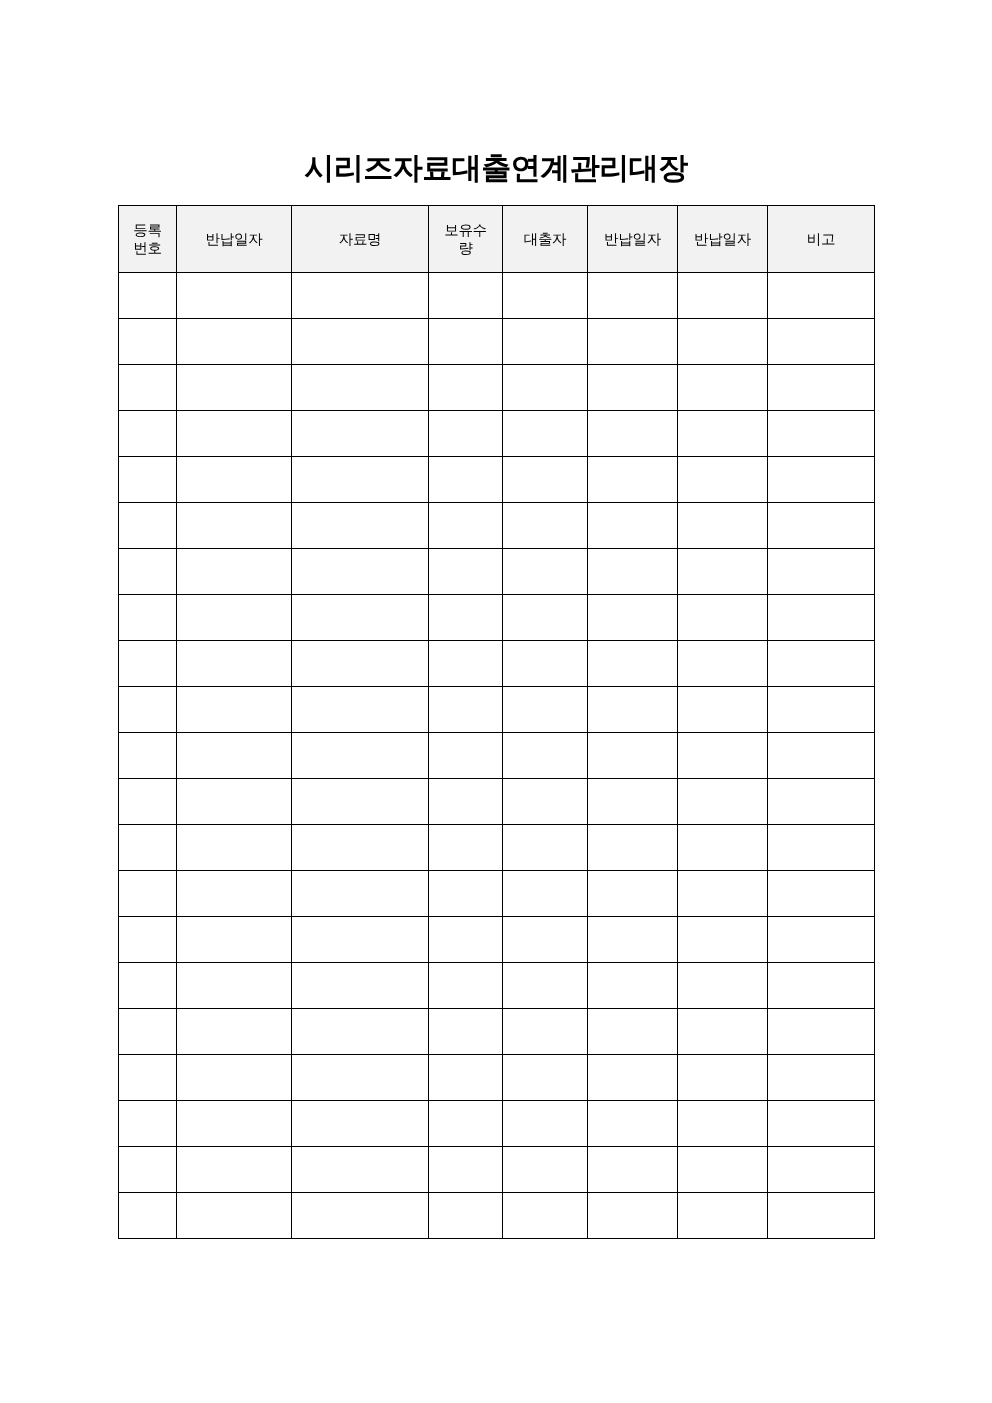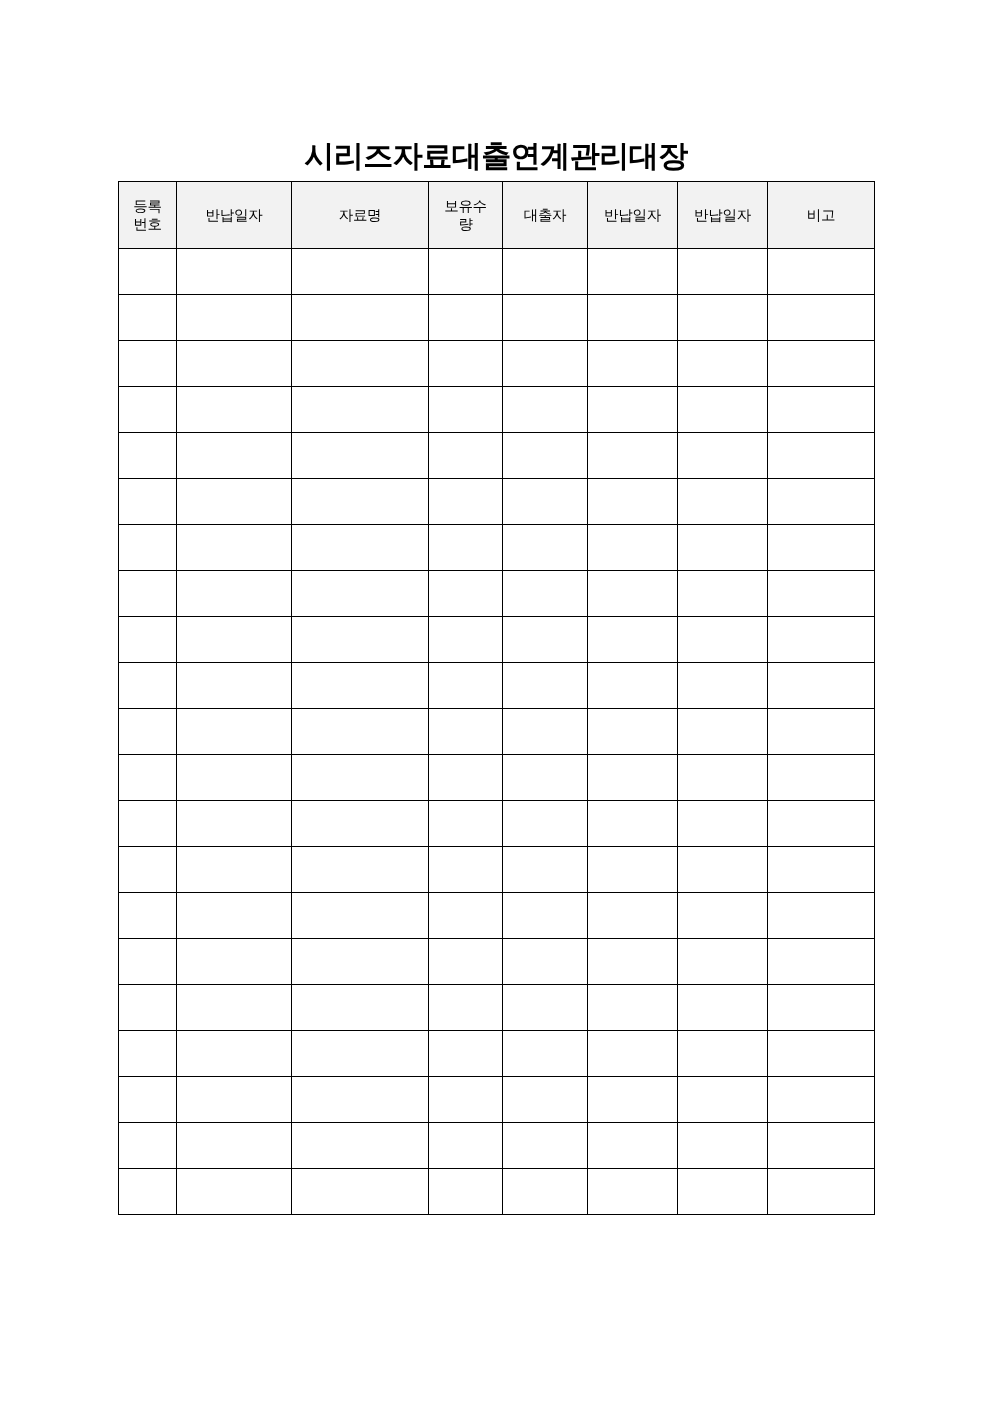--- a/index.html
+++ b/index.html
@@ -18,21 +18,21 @@
     position: relative;
     width: 992px;
     height: 1403px;
     box-sizing: border-box;
   }
   .doc-title {
     text-align: center;
     font-size: 30px;
     font-weight: bold;
     letter-spacing: -0.5px;
-    margin: 4px;
+    margin: 16px;
     padding-top: 132px;
     color: #000000;
   }
   .table-wrap {
     padding-left: 118px;
     padding-right: 118px;
   }
   table.ledger {
     border-collapse: collapse;
     width: 756px;

